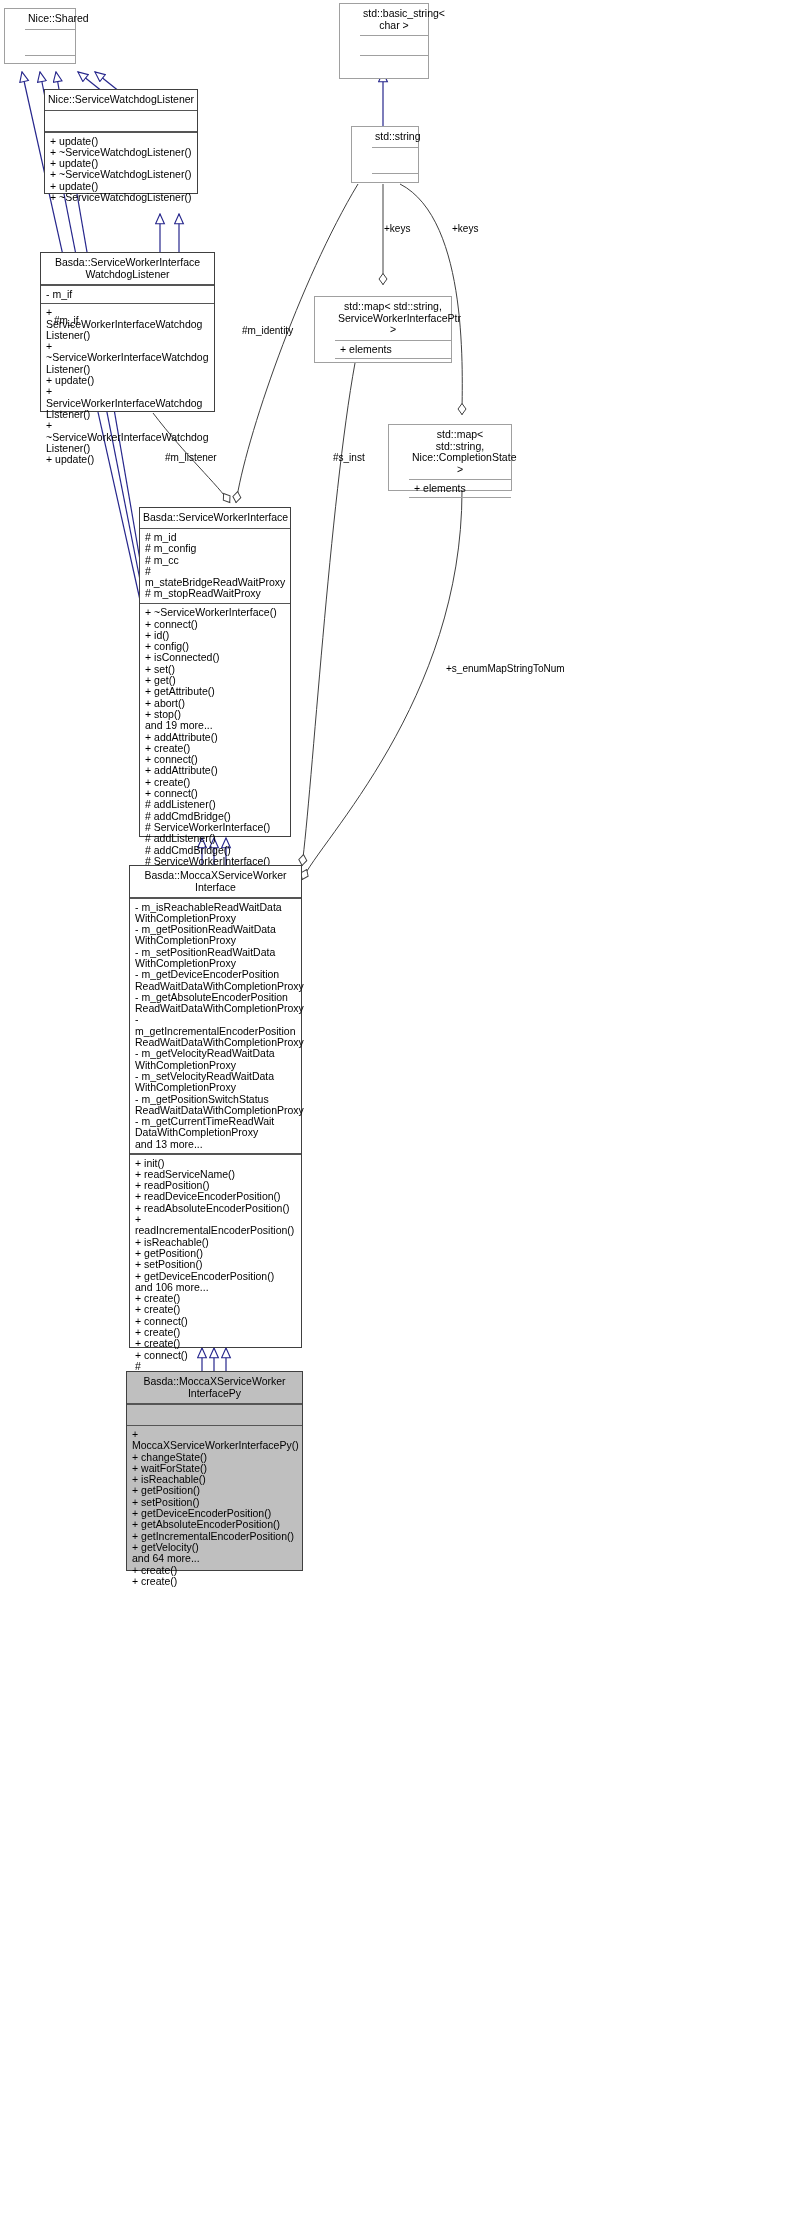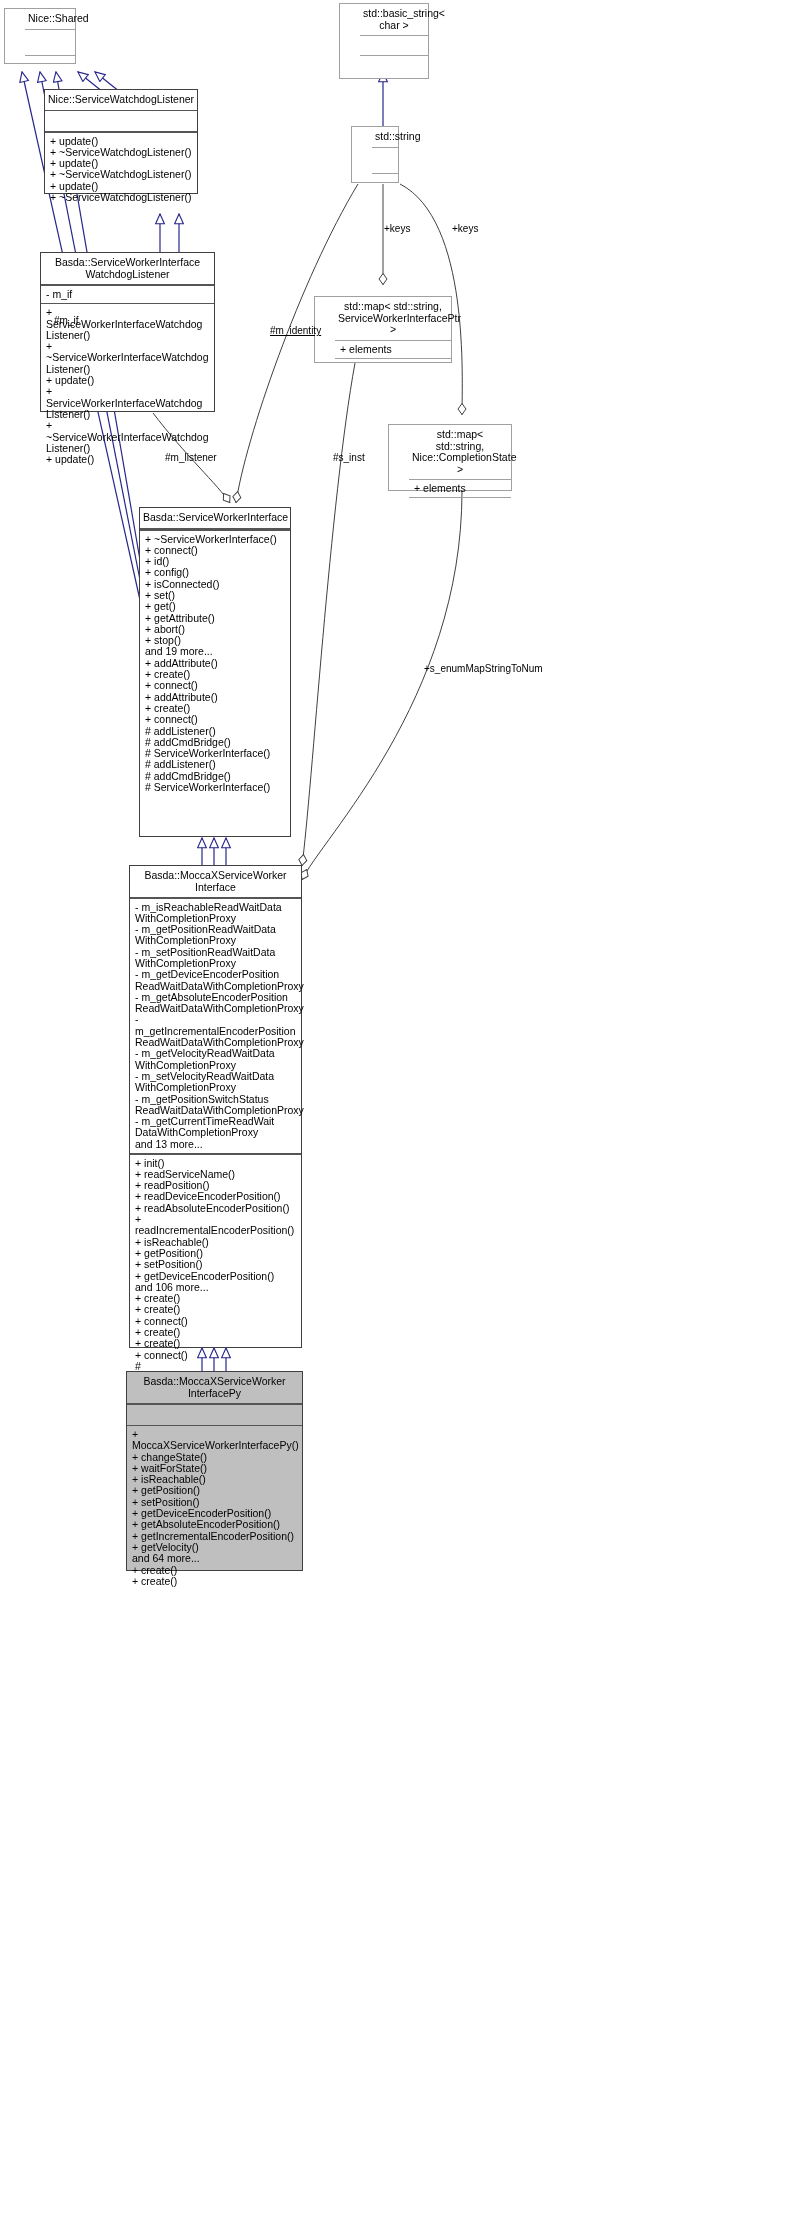--- a/index.html
+++ b/index.html
@@ -108,21 +108,21 @@
     <div class="n-title">
       <div>std::basic_string&lt;</div>
       <div>char &gt;</div>
     </div>
     <div class="sep light"></div>
     <div class="n-attrs" style="height:13px;"></div>
     <div class="sep light"></div>
     <div class="n-ops" style="height:12px;"></div>
   </div>
 
-  <div class="node lightborder" style="left:351px;top:126px;width:48px;height:57px;">
+  <div class="node lightborder" style="left:351px;top:126px;width:68px;height:57px;">
     <div class="n-title">std::string</div>
     <div class="sep light"></div>
     <div class="n-attrs n-empty"></div>
     <div class="sep light"></div>
     <div class="n-ops n-empty"></div>
   </div>
 
   <div class="node" style="left:44px;top:89px;width:154px;height:105px;">
     <div class="n-title">Nice::ServiceWatchdogListener</div>
     <div class="sep thick"></div>
@@ -184,20 +184,27 @@
     <div class="n-attrs">
       <div class="row">+ elements</div>
     </div>
     <div class="sep light"></div>
     <div class="n-ops" style="height:13px;"></div>
   </div>
 
   <div class="node" style="left:139px;top:507px;width:152px;height:330px;">
     <div class="n-title">Basda::ServiceWorkerInterface</div>
     <div class="sep thick"></div>
+    <div class="n-attrs">
+      <div class="row"># m_id</div>
+      <div class="row"># m_config</div>
+      <div class="row"># m_cc</div>
+      <div class="row"># m_stateBridgeReadWaitProxy</div>
+      <div class="row"># m_stopReadWaitProxy</div>
+    </div>
     <div class="sep thick"></div>
     <div class="n-ops">
       <div class="row">+ ~ServiceWorkerInterface()</div>
       <div class="row">+ connect()</div>
       <div class="row">+ id()</div>
       <div class="row">+ config()</div>
       <div class="row">+ isConnected()</div>
       <div class="row">+ set()</div>
       <div class="row">+ get()</div>
       <div class="row">+ getAttribute()</div>
@@ -295,18 +302,18 @@
       <div class="row">+ getVelocity()</div>
       <div class="row">and 64 more...</div>
       <div class="row">+ create()</div>
       <div class="row">+ create()</div>
     </div>
   </div>
 
   <div class="edge-label" style="left:54px;top:315px;">#m_if</div>
   <div class="edge-label" style="left:384px;top:223px;">+keys</div>
   <div class="edge-label" style="left:452px;top:223px;">+keys</div>
-  <div class="edge-label" style="left:270px;top:325px;text-decoration:underline;">#m_identity</div>
+  <div class="edge-label" style="left:242px;top:325px;">#m_identity</div>
   <div class="edge-label" style="left:165px;top:452px;">#m_listener</div>
   <div class="edge-label" style="left:333px;top:452px;">#s_inst</div>
-  <div class="edge-label" style="left:424px;top:663px;">+s_enumMapStringToNum</div>
+  <div class="edge-label" style="left:446px;top:663px;">+s_enumMapStringToNum</div>
 
 </div>
 
 </body></html>

